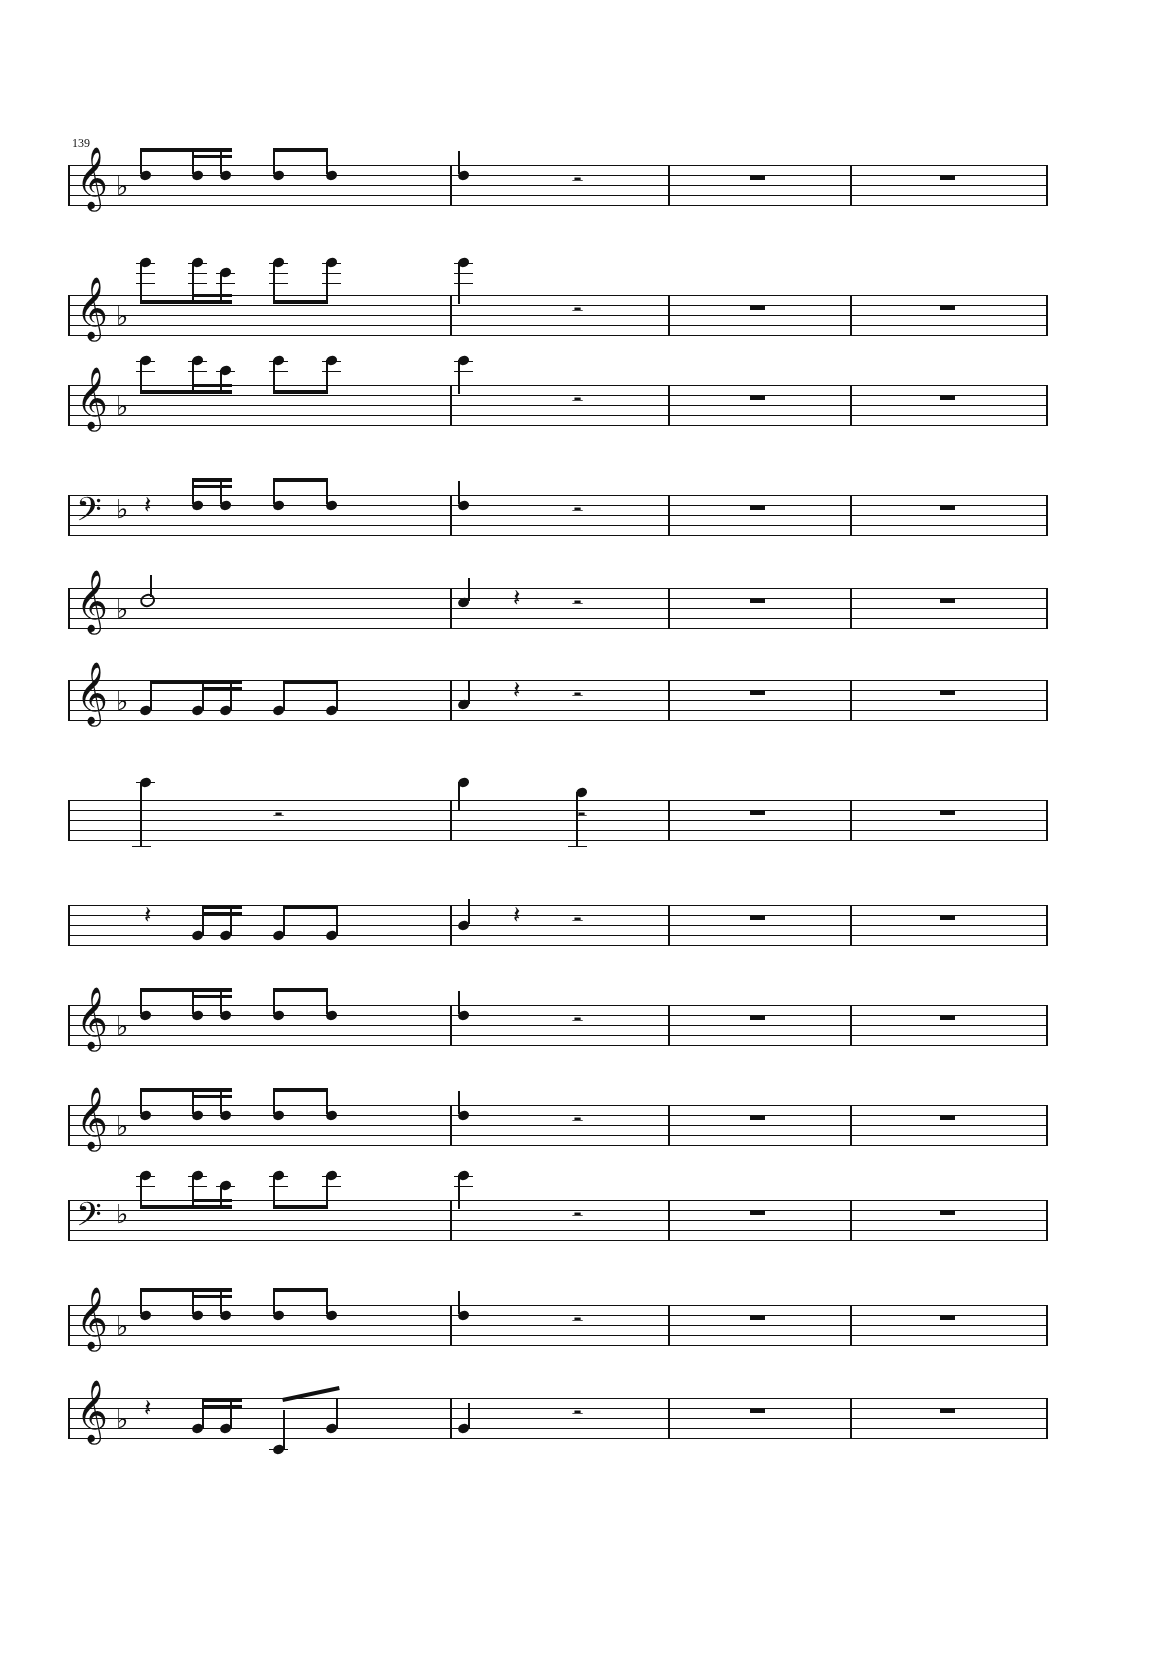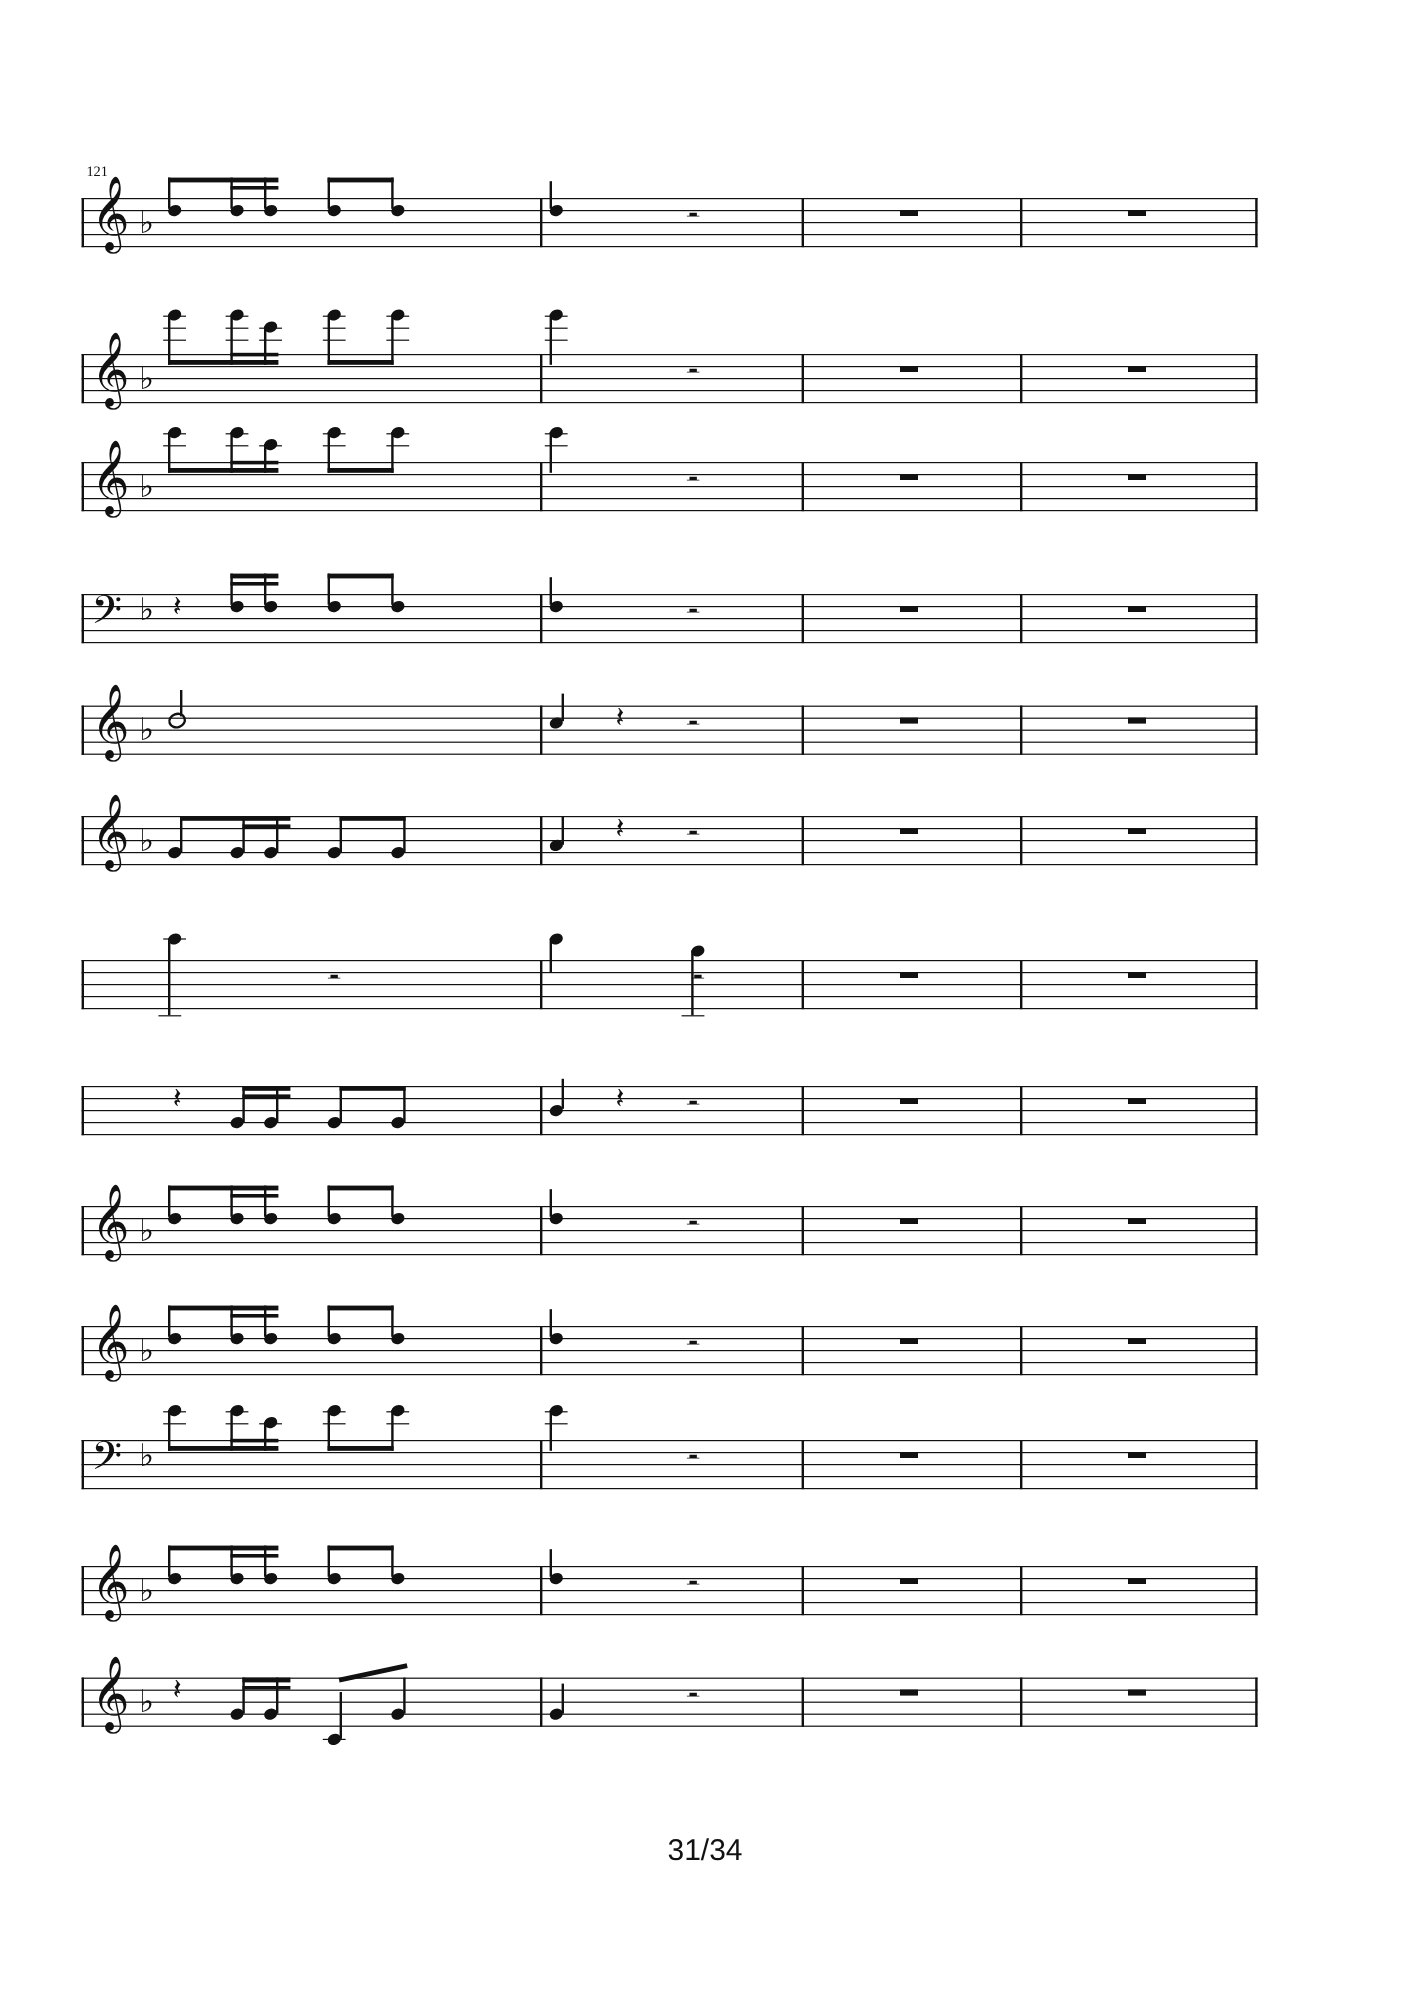--- a/index.html
+++ b/index.html
@@ -160,21 +160,21 @@
     color: #111111;
   }
 </style>
 </head>
 <body>
 
 <div id="page">
 
   <div class="score-area">
 
-    <div class="measure-num" style="left:4px; top:-14px;">121</div>
+    <div class="measure-num" style="left:4px; top:-14px;">139</div>
 
     <div class="system" style="top:15px;">
       <div class="staff-lines">
           <i></i>
           <i></i>
           <i></i>
           <i></i>
           <i></i>
         </div>
       <div class="barline left"></div>
@@ -687,15 +687,14 @@
 
       <div class="note" style="left:390px; top:26px;"></div>
       <div class="stem" style="left:400px; top:5px; height:25px;"></div>
       <div class="rest-quarter" style="left:504px; top:2px;">𝄼</div>
       <div class="rest-whole" style="left:682px; top:10px;"></div>
       <div class="rest-whole" style="left:872px; top:10px;"></div>
     </div>
 
   </div>
 
-  <div class="page-number">31/34</div>
 
 </div>
 
 </body></html>

